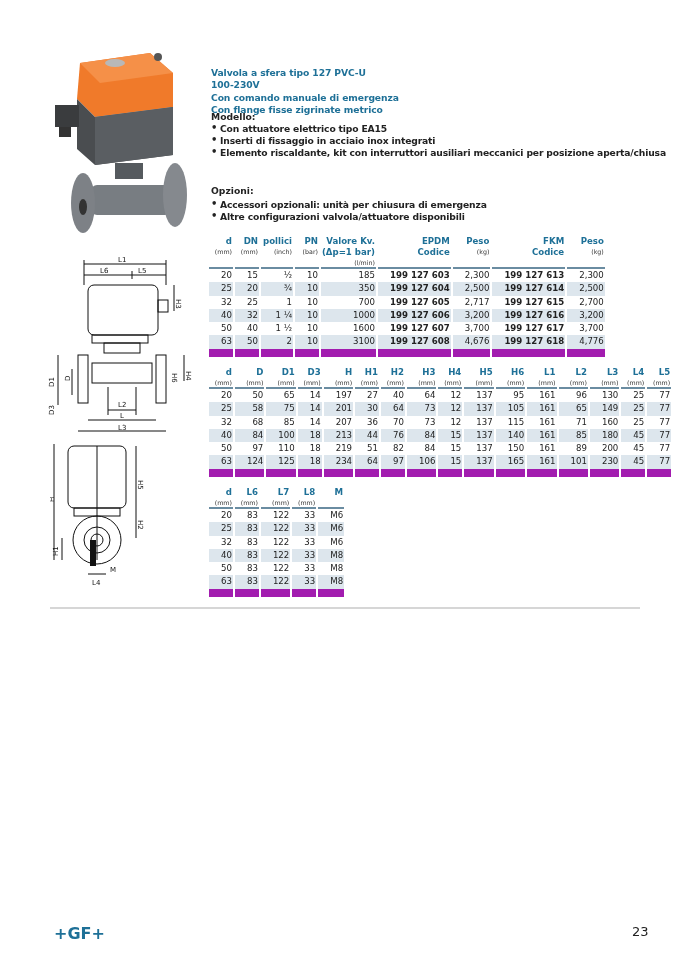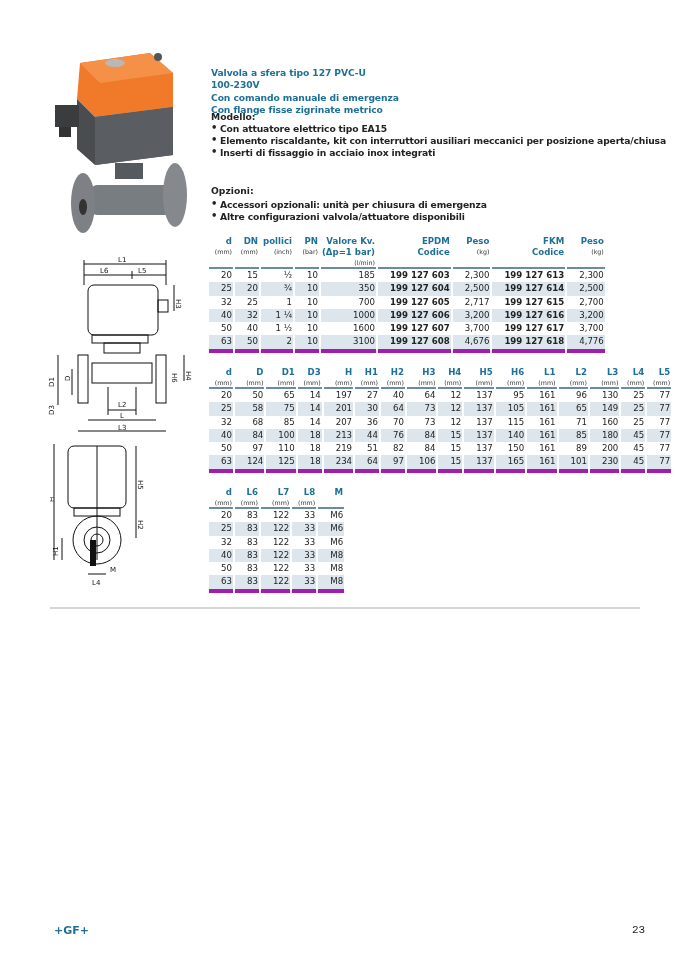--- a/index.html
+++ b/index.html
@@ -10,28 +10,28 @@
   .sec h4{margin:0;font-size:9.2px;font-weight:bold;}
   .sec ul{margin:0;padding:0;list-style:none;font-weight:bold;}
   .sec li{position:relative;padding-left:9px;white-space:nowrap;letter-spacing:-0.15px;}
   .sec li::before{content:"•";position:absolute;left:0;top:-1px;font-size:10px;}
   table{border-collapse:separate;border-spacing:2px 0;font-size:8.6px;}
   th{color:#1e7097;font-weight:bold;text-align:right;padding:0 1px;line-height:11px;vertical-align:top;white-space:nowrap;}
   th .u{display:block;font-weight:normal;color:#333;font-size:6.3px;line-height:9px;}
   td{text-align:right;padding:0 1px;line-height:13.3px;height:13.3px;white-space:nowrap;color:#222;}
   tbody tr:nth-child(even) td{background:#dde6ed;}
   tbody tr:first-child td{border-top:2px solid #6a8ca1;}
-  tbody tr:last-child td{border-bottom:4px solid #a21caf;padding-left:12px;}
+  tbody tr:last-child td{border-bottom:8px solid #a21caf;padding-left:12px;}
   td.b{font-weight:bold;}
   .t1{left:207px;top:236px;}
   .t2{left:207px;top:367px;}
   .t3{left:207px;top:487px;}
   .divider{left:50px;top:607px;width:590px;height:2px;background:#d6d6d6;}
-  .logo{left:54px;top:924px;color:#1e7097;font-weight:bold;font-size:11px;}
-  .pnum{left:632px;top:924px;font-size:11px;color:#222;font-family:Liberation Mono, monospace;}
+  .logo{left:54px;top:924px;color:#1e7097;font-weight:bold;font-size:16px;}
+  .pnum{left:632px;top:924px;font-size:13px;color:#222;}
   .fig{position:absolute;}
 </style>
 </head>
 <body>
 
 <svg class="fig" style="left:55px;top:45px" width="140" height="200" viewBox="0 0 140 200">
 
   <path d="M25 18 L95 8 L118 28 L118 62 L40 72 L22 54 Z" fill="#f07a2a"></path>
   <path d="M25 18 L95 8 L118 28 L45 38 Z" fill="#f59048"></path>
   <ellipse cx="60" cy="18" rx="10" ry="4" fill="#b8b8b8"></ellipse>
@@ -119,22 +119,22 @@
   <div>Valvola a sfera tipo 127 PVC-U</div>
   <div>100-230V</div>
   <div>Con comando manuale di emergenza</div>
   <div>Con flange fisse zigrinate metrico</div>
 </div>
 
 <div class="abs sec" style="top:111px">
   <h4>Modello:</h4>
   <ul>
     <li>Con attuatore elettrico tipo EA15</li>
+    <li>Inserti di fissaggio in acciaio inox integrati</li>
     <li>Elemento riscaldante, kit con interruttori ausiliari meccanici per posizione aperta/chiusa</li>
-    <li>Inserti di fissaggio in acciaio inox integrati</li>
   </ul>
 </div>
 
 <div class="abs sec" style="top:185px">
   <h4>Opzioni:</h4>
   <ul style="margin-top:2px">
     <li>Accessori opzionali: unità per chiusura di emergenza</li>
     <li>Altre configurazioni valvola/attuatore disponibili</li>
   </ul>
 </div>

